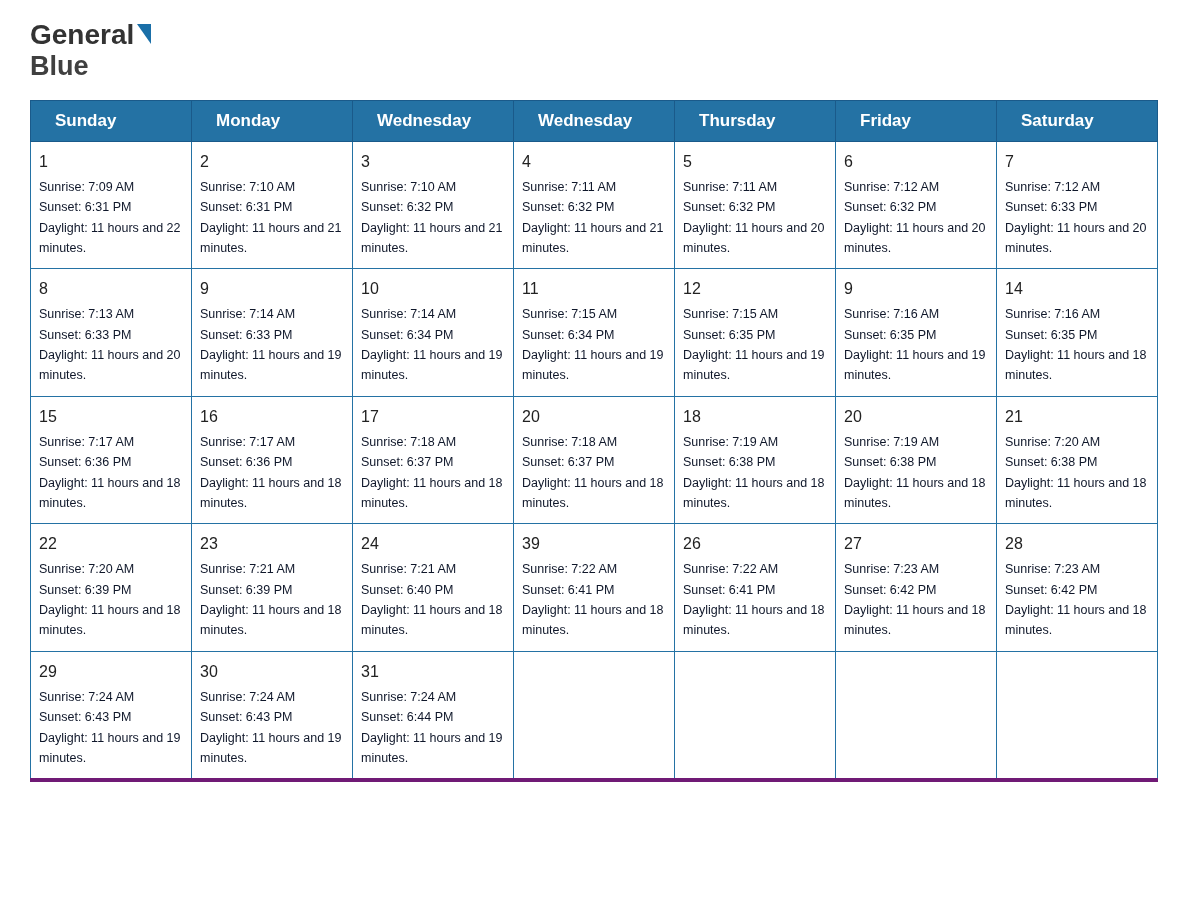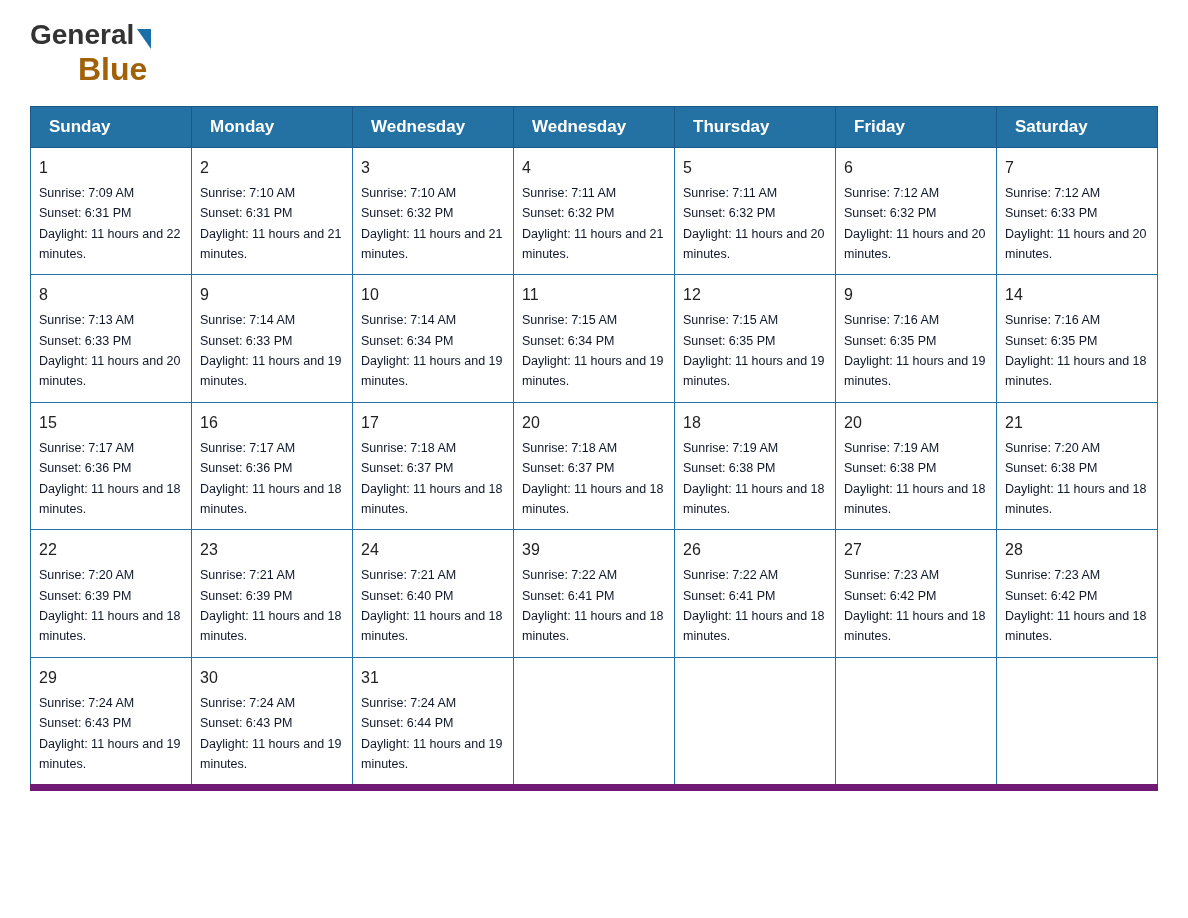--- a/index.html
+++ b/index.html
@@ -37,21 +37,21 @@
       margin-top: 4px;
     }
     .calendar-table {
       width: 100%;
       border-collapse: collapse;
       border: 1px solid #2472a4;
     }
     .calendar-table th {
       background-color: #2472a4;
       color: #fff;
-      padding: 10px 18px;
+      padding: 10px 24px;
       font-size: 17px;
       font-weight: bold;
       text-align: left;
       border: 1px solid #1a5a8a;
     }
     .calendar-table td {
       vertical-align: top;
       padding: 8px 8px 10px 8px;
       border: 1px solid #2472a4;
       width: 14.28%;
@@ -69,34 +69,34 @@
     }
     .day-info {
       font-size: 12.5px;
       color: #0f172a;
       line-height: 1.55;
     }
     .empty-cell {
       background: #fff;
     }
     tr:last-child td {
-      border-bottom: 7px solid #701a75;
+      border-bottom: 4px solid #701a75;
     }
   </style>
 </head>
 <body>
 
 <div class="header">
   <div class="logo-area">
-  <div style="display:flex;align-items:center;line-height:1.1;">
+  <div style="display:flex;line-height:1.1;">
     <span style="font-size:28px;font-weight:bold;color:#333;">General</span>
     <span style="display:inline-block;margin-left:3px;width:0;height:0;border-left:14px solid transparent;border-right:0;border-bottom:0;border-top:20px solid #1a6fa8;position:relative;top:4px;"></span>
   </div>
   <div>
-    <span style="font-size:32px;font-weight:bold;color:#a16207;margin-left:48px;">Blue</span>
+    <span style="font-size:27px;font-weight:bold;color:#404040;">Blue</span>
   </div>
 </div>
   <div class="title-area">
     <div class="month-title"></div>
     <div class="location-title"></div>
   </div>
 </div>
 
 <table class="calendar-table">
   <thead>

